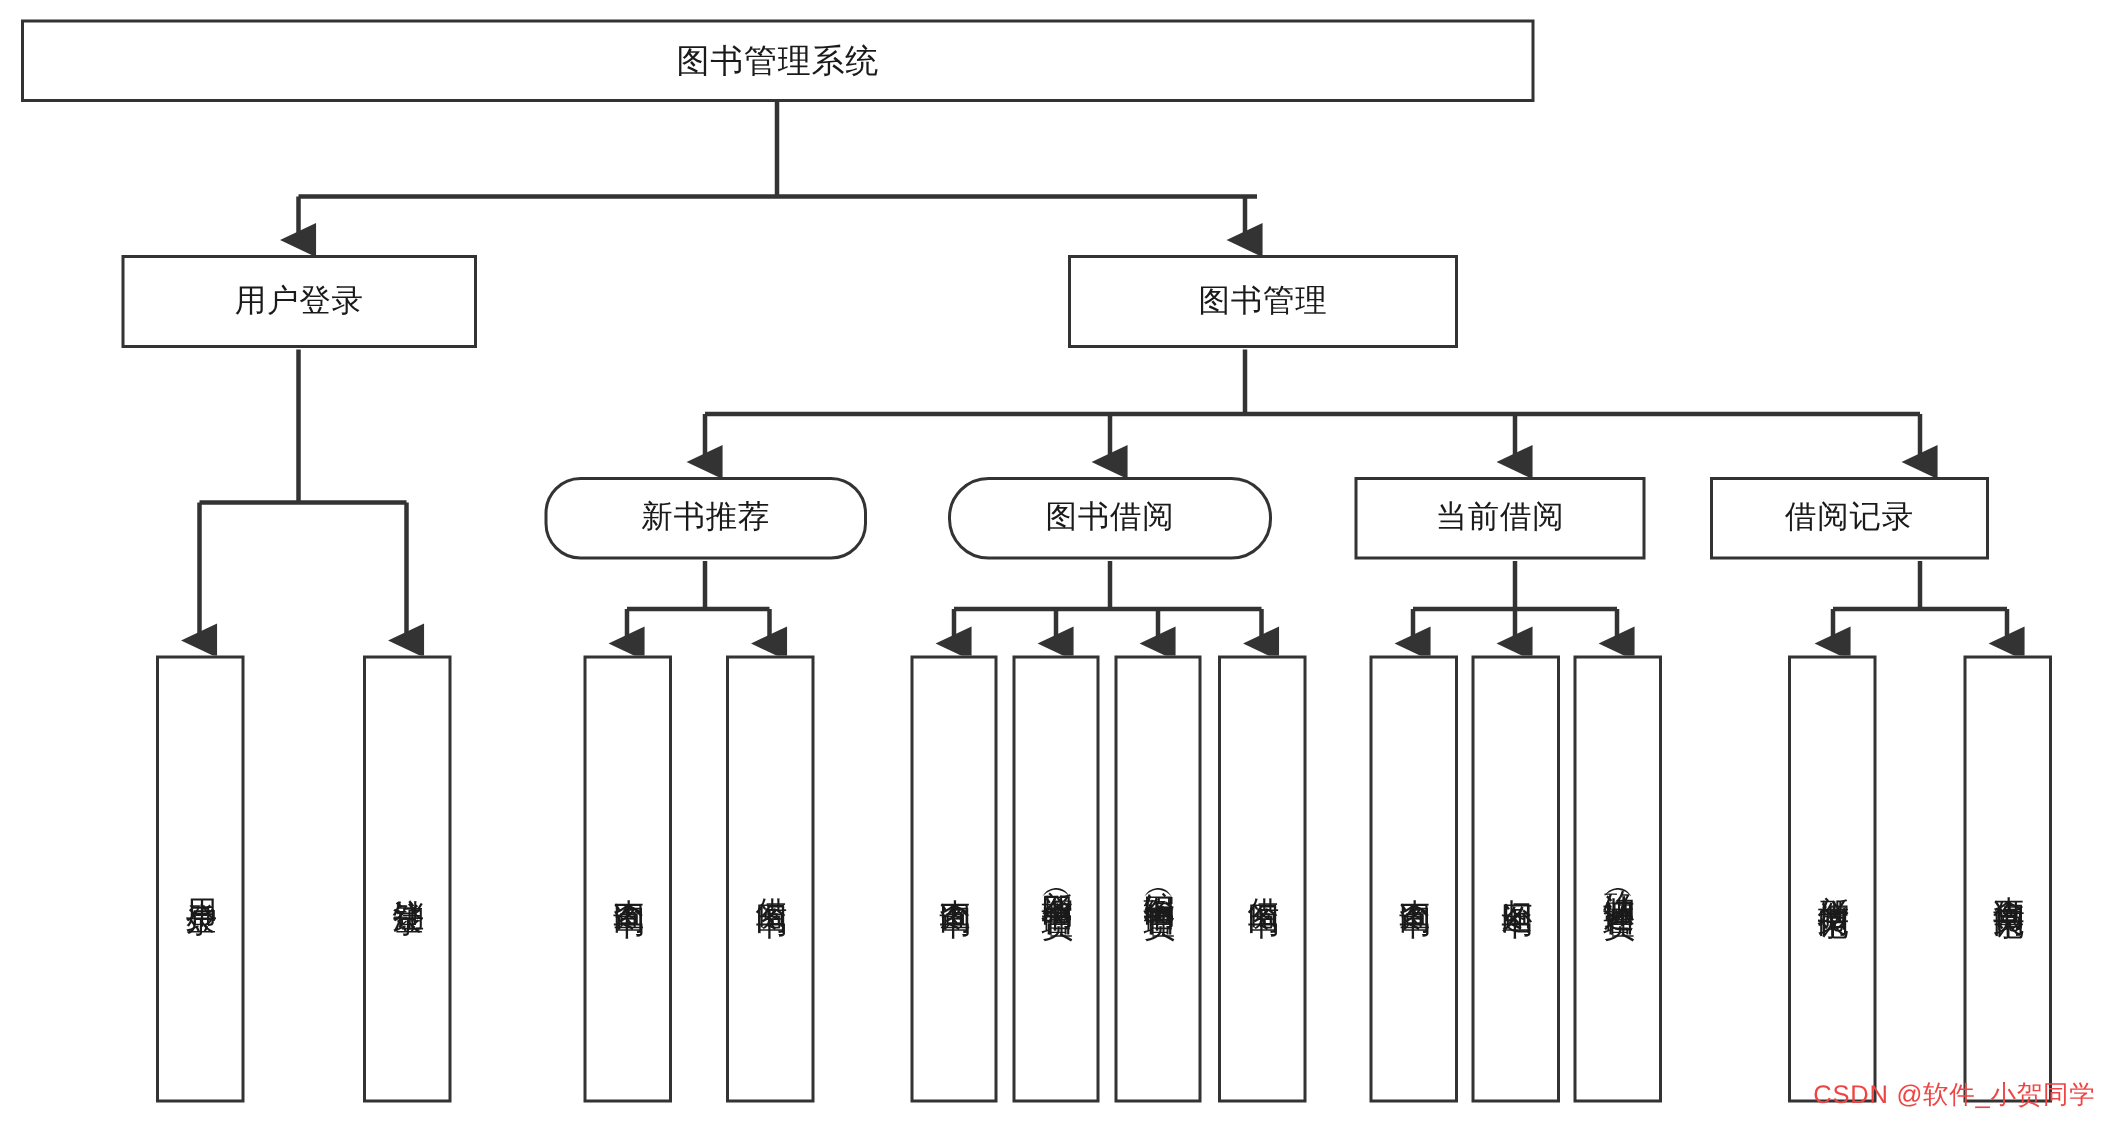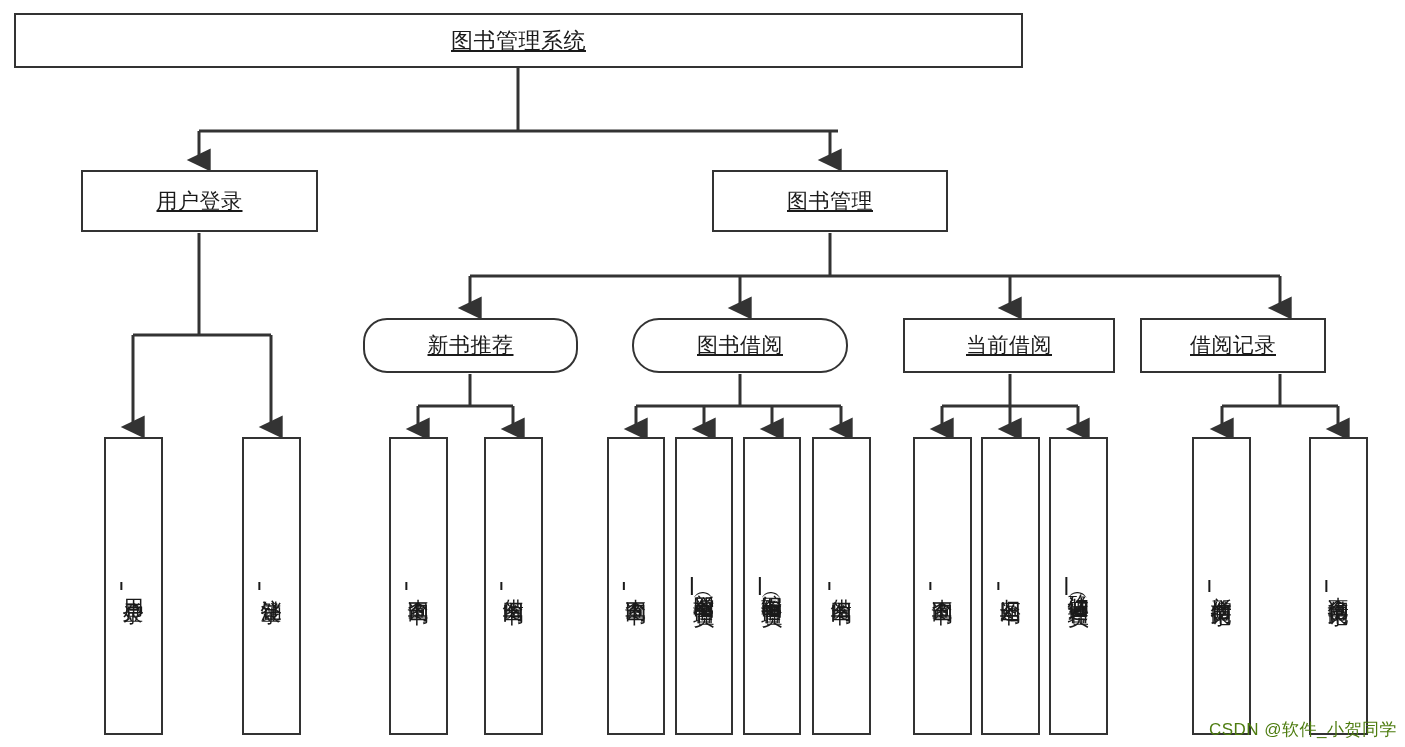--- a/index.html
+++ b/index.html
@@ -37,39 +37,38 @@
     justify-content: center;
     z-index: 2;
   }
   .node-label {
     font-size: 21px;
     line-height: 1.15;
     color: #1a1a1a;
     letter-spacing: 0.5px;
     white-space: nowrap;
     text-align: center;
-    text-decoration: underline;
   }
   .node.vertical .node-label {
     writing-mode: vertical-rl;
     text-orientation: upright;
     font-size: 21px;
     line-height: 1.32;
     letter-spacing: 2px;
     white-space: nowrap;
   }
   .node.root .node-label {
     font-size: 22px;
   }
   #watermark {
     position: absolute;
     right: 8px;
     bottom: 6px;
     font-size: 17px;
-    color: #4d7c0f;
+    color: #ef4444;
     letter-spacing: 0.5px;
     z-index: 5;
     white-space: nowrap;
   }
 </style>
 </head>
 <body>
 
 <div id="diagram-canvas">
 
@@ -123,31 +122,31 @@
     </g>
   </svg>
 
   <div class="node root" style="left:14px; top:13px; width:1009px; height:55px;">
     <span class="node-label">图书管理系统</span>
   </div>
 
   <div class="node" style="left:81px; top:170px; width:237px; height:62px;">
     <span class="node-label">用户登录</span>
   </div>
-  <div class="node" style="left:712px; top:170px; width:236px; height:62px;">
+  <div class="node" style="left:712px; top:170px; width:260px; height:62px;">
     <span class="node-label">图书管理</span>
   </div>
 
   <div class="node" style="left:363px; top:318px; width:215px; height:55px;border-radius:24px;">
     <span class="node-label">新书推荐</span>
   </div>
   <div class="node" style="left:632px; top:318px; width:216px; height:55px;border-radius:27px;">
     <span class="node-label">图书借阅</span>
   </div>
-  <div class="node" style="left:903px; top:318px; width:212px; height:55px;">
+  <div class="node" style="left:903px; top:318px; width:194px; height:55px;">
     <span class="node-label">当前借阅</span>
   </div>
   <div class="node" style="left:1140px; top:318px; width:186px; height:55px;">
     <span class="node-label">借阅记录</span>
   </div>
 
   <div class="node vertical" style="left:104px; top:437px; width:59px; height:298px;">
     <span class="node-label">用户登录</span>
   </div>
   <div class="node vertical" style="left:242px; top:437px; width:59px; height:298px;">

